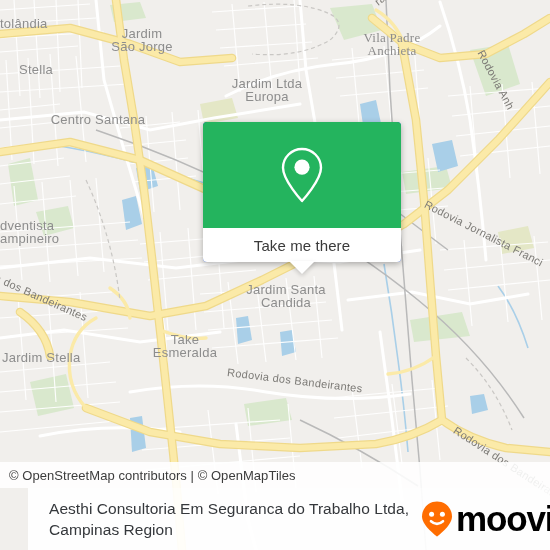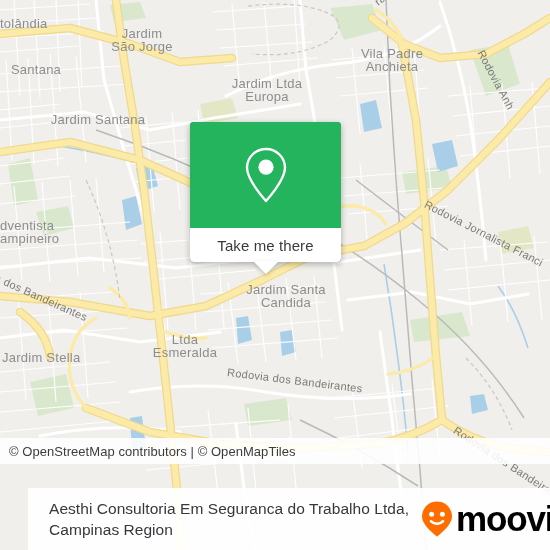--- a/index.html
+++ b/index.html
@@ -45,23 +45,23 @@
   }
   .lbl.road {
     color: #7c7a76;
     font-size: 11px;
     letter-spacing: .3px;
   }
 
   
   .popup {
     position: absolute;
-    left: 190px;
+    left: 203px;
     top: 122px;
-    width: 151px;
+    width: 198px;
     border-radius: 4px;
     box-shadow: 0 2px 6px rgba(0,0,0,.30);
     background: #1d4ed8;
     overflow: visible;
     z-index: 40;
   }
   .popup-head {
     height: 106px;
     border-radius: 4px 4px 0 0;
     background: #24b45e;
@@ -91,21 +91,21 @@
     border-left: 13px solid transparent;
     border-right: 13px solid transparent;
     border-top: 13px solid #ffffff;
     filter: drop-shadow(0 2px 2px rgba(0,0,0,.18));
   }
 
   
   .attrib {
     position: absolute;
     left: 0;
-    top: 438px;
+    top: 462px;
     width: 550px;
     height: 26px;
     background: rgba(255,255,255,.88);
     display: flex;
     align-items: center;
     z-index: 50;
   }
   .attrib span {
     padding-left: 9px;
     font-size: 13px;
@@ -282,30 +282,30 @@
         <path d="M248 6 Q300 0 330 14 Q348 24 330 40 Q300 58 252 54"></path>
         <path d="M86 180 Q112 236 120 300"></path>
         <path d="M466 358 Q496 388 512 430"></path>
       </g>
     </svg>
 
     <div id="place-labels">
         <div class="lbl" style="left: 0px; top: 18px; width: 70px; text-align: left;">tolândia</div>
         <div class="lbl" style="left: 100px; top: 28px; width: 84px; text-align: center;">Jardim
 São Jorge</div>
-        <div class="lbl" style="left: 8px; top: 64px; width: 56px; text-align: center;">Santana</div>
-        <div class="lbl" style="left: 44px; top: 114px; width: 108px; text-align: center;">Jardim Santana</div>
+        <div class="lbl" style="left: 8px; top: 64px; width: 56px; text-align: center;">Stella</div>
+        <div class="lbl" style="left: 44px; top: 114px; width: 108px; text-align: center;">Centro Santana</div>
         <div class="lbl" style="left: 220px; top: 78px; width: 94px; text-align: center;">Jardim Ltda
 Europa</div>
-        <div class="lbl" style="left: 355px; top: 48px; width: 74px; text-align: center;">Vila Padre
+        <div class="lbl" style="left: 355px; top: 32px; width: 74px; text-align: center; font-family: Liberation Serif, serif;">Vila Padre
 Anchieta</div>
         <div class="lbl" style="left: 0px; top: 220px; width: 58px; text-align: left;">dventista
 ampineiro</div>
         <div class="lbl" style="left: 2px; top: 352px; width: 90px; text-align: left;">Jardim Stella</div>
-        <div class="lbl" style="left: 152px; top: 334px; width: 66px; text-align: center;">Ltda
+        <div class="lbl" style="left: 152px; top: 334px; width: 66px; text-align: center;">Take
 Esmeralda</div>
         <div class="lbl" style="left: 238px; top: 284px; width: 96px; ">Jardim Santa
 Candida</div>
       </div>
 
     <div id="road-labels">
         <div class="lbl road" style="left: 372px; top: -2px; transform-origin: left top; transform: rotate(-38deg);">ra (Marginal)</div>
         <div class="lbl road" style="left: 486px; top: 48px; transform-origin: left top; transform: rotate(62deg);">Rodovia Anh</div>
         <div class="lbl road" style="left: 428px; top: 198px; transform-origin: left top; transform: rotate(27deg);">Rodovia Jornalista Franci</div>
         <div class="lbl road" style="left: -10px; top: 268px; transform-origin: left top; transform: rotate(24deg);">via dos Bandeirantes</div>

